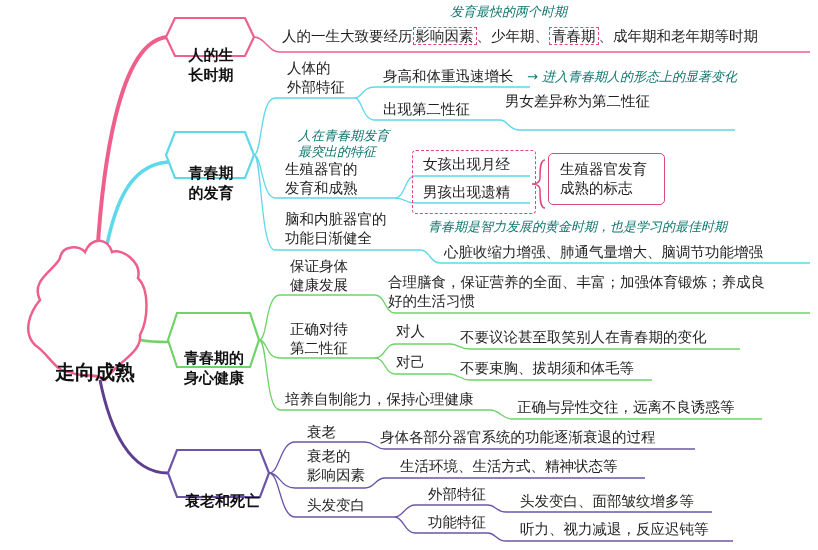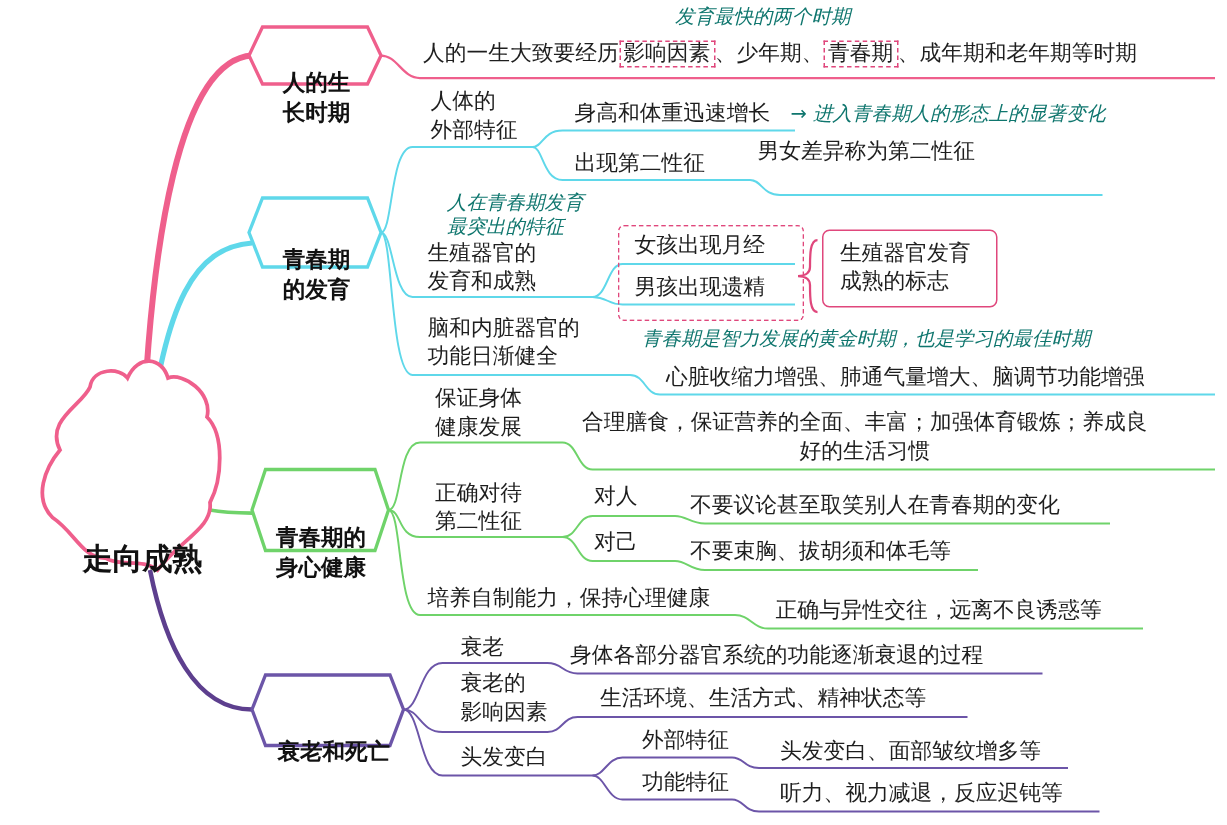--- a/index.html
+++ b/index.html
@@ -100,21 +100,21 @@
 <div class="t" style="left:444px;top:243px;">心脏收缩力增强、肺通气量增大、脑调节功能增强</div>
 
 <div class="hex" style="left:178px;top:320px;width:72px;">
   <div>青春期的</div>
   <div>身心健康</div>
 </div>
 <div class="t" style="left:290px;top:257px;">
   <div>保证身体</div>
   <div>健康发展</div>
 </div>
-<div class="t" style="left:388px;top:273px;text-align:center;">
+<div class="t" style="left:388px;top:273px;">
   <div>合理膳食，保证营养的全面、丰富；加强体育锻炼；养成良</div>
   <div>好的生活习惯</div>
 </div>
 <div class="t" style="left:290px;top:320px;">
   <div>正确对待</div>
   <div>第二性征</div>
 </div>
 <div class="t" style="left:396px;top:322px;">对人</div>
 <div class="t" style="left:460px;top:328px;">不要议论甚至取笑别人在青春期的变化</div>
 <div class="t" style="left:396px;top:353px;">对己</div>

